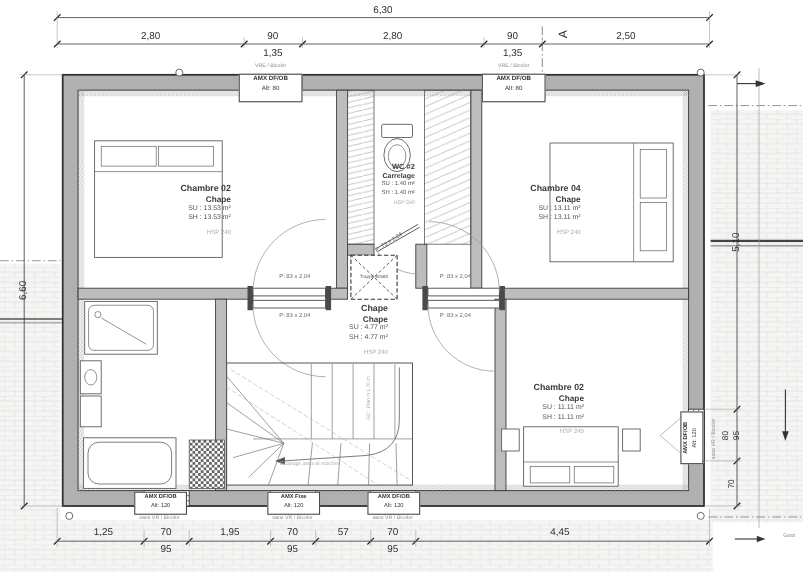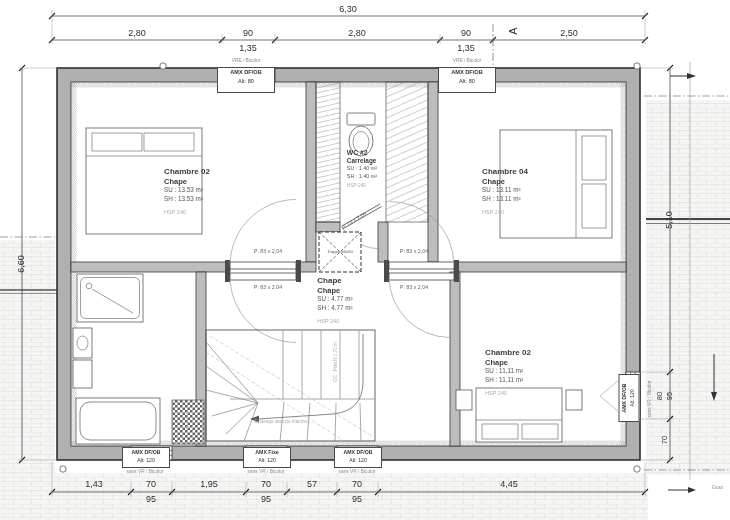--- a/index.html
+++ b/index.html
@@ -7,21 +7,21 @@
         font-family:"Liberation Sans","DejaVu Sans",sans-serif;}
   #linework{position:absolute;left:0;top:0;}
   .lbl{position:absolute;transform:translate(-50%,-50%);white-space:nowrap;color:#2e2e2e;
        font-size:9px;line-height:1;z-index:3;}
   .rot{transform:translate(-50%,-50%) rotate(-90deg);}
   .sm{font-size:7.5px;}
   .tiny{font-size:4.8px;color:#8a8a8a;}
   .doorlbl{font-size:5.3px;color:#666;}
   .wcdoor{transform:translate(-50%,-50%) rotate(-33deg);}
   .faint{font-size:4.6px;color:#aaa;}
-  .room{position:absolute;transform:translate(-50%,-50%);text-align:left;z-index:3;color:#3a3a3a;}
+  .room{position:absolute;transform:translate(-50%,-50%);text-align:right;z-index:3;color:#3a3a3a;}
   .rname{font-size:8px;font-weight:bold;line-height:10px;}
   .rfin{font-size:7.5px;font-weight:bold;line-height:9px;}
   .rsu,.rsh{font-size:6.3px;line-height:8.5px;color:#555;}
   .rhsp{font-size:5.5px;line-height:8px;color:#ababab;margin-top:5px;}
   .room.small .rname{font-size:6.8px;line-height:8px;}
   .room.small .rfin{font-size:6.4px;line-height:8px;}
   .room.small .rsu,.room.small .rsh{font-size:5.4px;line-height:7.5px;}
   .room.small .rhsp{font-size:4.8px;margin-top:2px;}
   .winbox{position:absolute;background:#fff;border:1px solid #4a4a4a;text-align:center;z-index:4;}
   .winbox .l1{font-size:5.6px;font-weight:600;line-height:9px;color:#333;}
@@ -242,21 +242,21 @@
 <div class="lbl" style="left:466px;top:33px">90</div>
 <div class="lbl" style="left:569px;top:33px">2,50</div>
 <div class="lbl" style="left:248px;top:48px">1,35</div>
 <div class="lbl" style="left:466px;top:48px">1,35</div>
 <div class="lbl rot" style="left:513px;top:31px;font-size:11px">A</div>
 <div class="lbl rot" style="left:21px;top:264px">6,60</div>
 <div class="lbl rot" style="left:669px;top:220px">5,10</div>
 <div class="lbl rot sm" style="left:660px;top:396px">80</div>
 <div class="lbl rot sm" style="left:670px;top:396px">95</div>
 <div class="lbl rot sm" style="left:665px;top:440px">70</div>
-<div class="lbl" style="left:94px;top:484px">1,43</div>
+<div class="lbl" style="left:94px;top:484px">1,25</div>
 <div class="lbl" style="left:151px;top:484px">70</div>
 <div class="lbl" style="left:209px;top:484px">1,95</div>
 <div class="lbl" style="left:266px;top:484px">70</div>
 <div class="lbl" style="left:312px;top:484px">57</div>
 <div class="lbl" style="left:357px;top:484px">70</div>
 <div class="lbl" style="left:509px;top:484px">4,45</div>
 <div class="lbl" style="left:151px;top:499px">95</div>
 <div class="lbl" style="left:266px;top:499px">95</div>
 <div class="lbl" style="left:357px;top:499px">95</div>
 <div class="gut">Gout</div>

